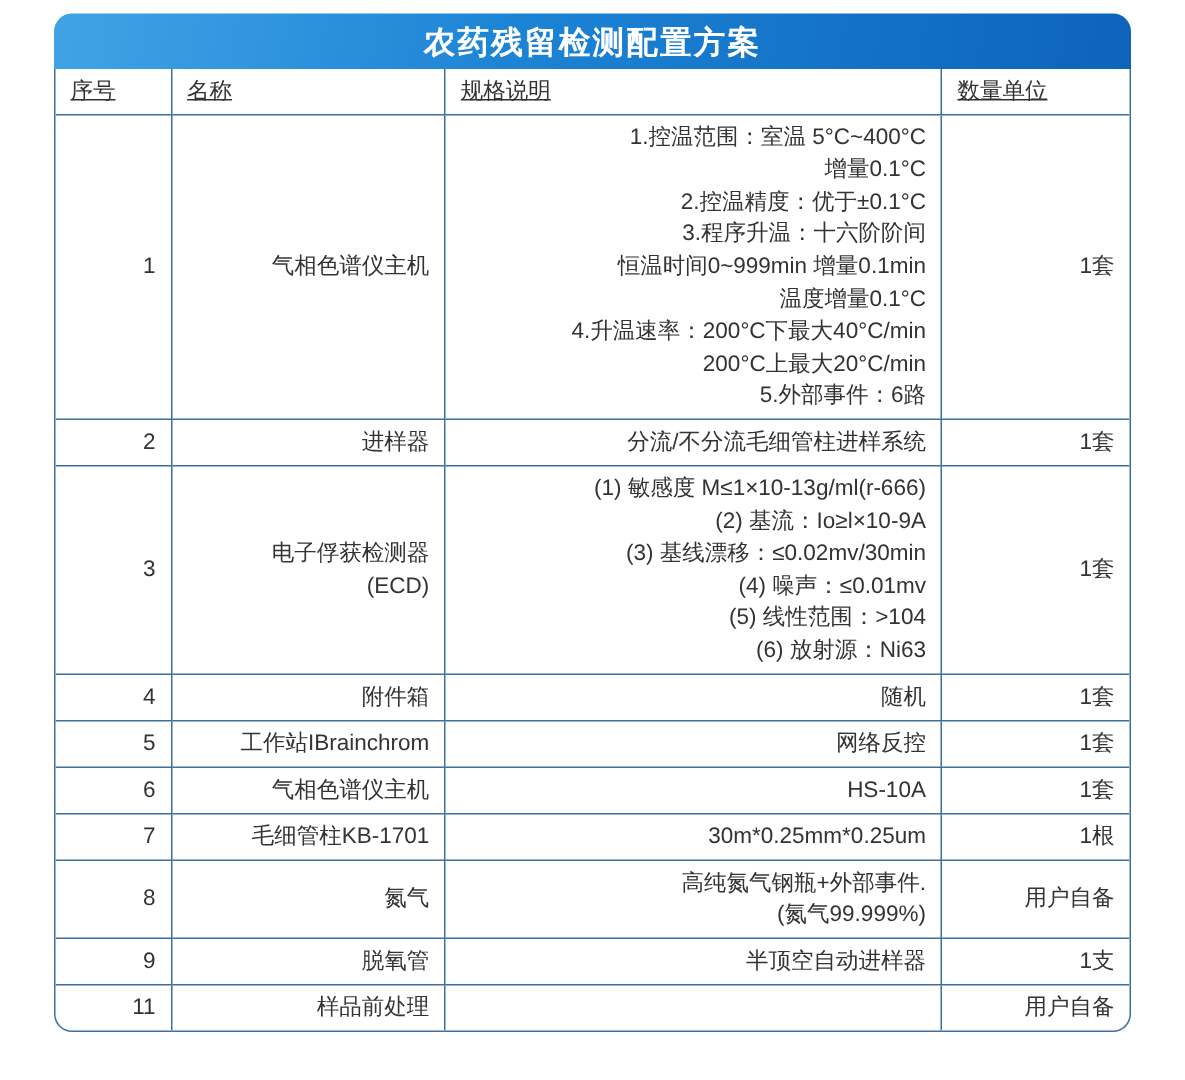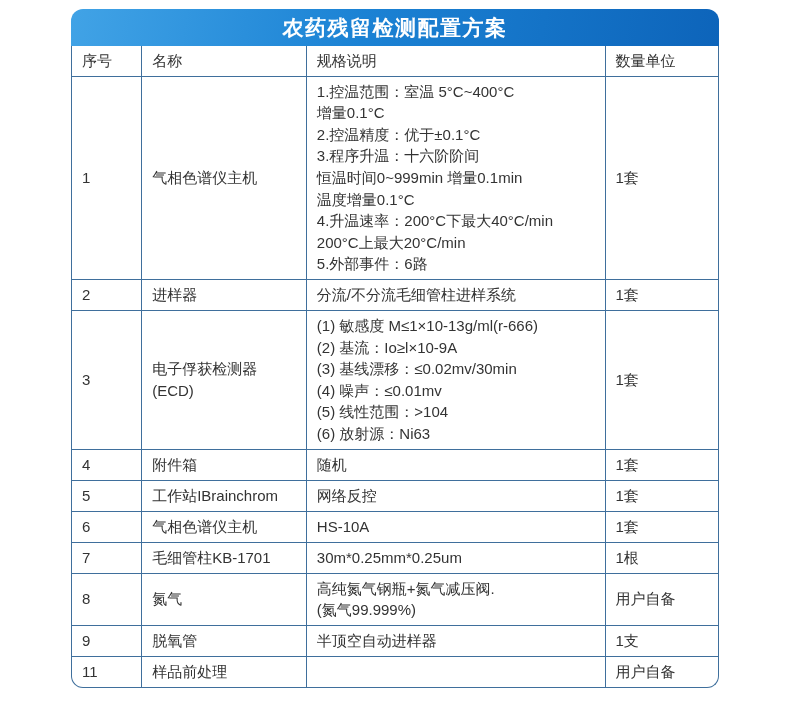--- a/index.html
+++ b/index.html
@@ -17,21 +17,21 @@
     font-family: "Liberation Sans", "DejaVu Sans", sans-serif;
     color: var(--text-color);
   }
   .page {
     width: 790px;
     height: 720px;
     overflow: hidden;
     background: #ffffff;
   }
   .card {
-    width: 648px;
+    width: 718px;
     margin: 9px auto 0 auto;
     border-radius: 8px;
   }
   .banner {
     height: 37px;
     background: linear-gradient(100deg, var(--banner-a) 0%, var(--banner-b) 45%, var(--banner-c) 100%);
     border-radius: 12px 12px 0 0;
     display: flex;
     align-items: center;
     justify-content: center;
@@ -60,29 +60,29 @@
     padding: 4px 10px;
     vertical-align: middle;
     line-height: 1.44;
     font-weight: normal;
     text-align: left;
     color: var(--text-color);
   }
   
   .config-table tr > *:first-child { border-left: none; }
   .config-table tr > *:last-child  { border-right: none; }
-  .config-table thead tr > *       { border-top: none; height: 30px; }
+  .config-table thead tr > *       { border-top: none; height: 30px; text-decoration: underline; }
   .config-table tbody tr:last-child > * { border-bottom: none; }
   .col-no  { width: 66px; }
   .col-name{ width: 156px; }
   .col-spec{ width: 283px; }
   .col-qty { width: 107px; }
   .cell-no { text-align: center; }
   .cell-name, .cell-spec { white-space: pre-line; }
-  .config-table td { height: 31px; }
+  .config-table td { height: 31px; text-align: right; }
 </style>
 </head>
 <body>
 
 <div class="page">
   <div class="card">
 
     <div class="banner">
       <span class="banner-title">农药残留检测配置方案</span>
     </div>
@@ -156,21 +156,21 @@
             </tr>
             <tr>
               <td class="cell-no">7</td>
               <td class="cell-name">毛细管柱KB-1701</td>
               <td class="cell-spec">30m*0.25mm*0.25um</td>
               <td class="cell-qty">1根</td>
             </tr>
             <tr>
               <td class="cell-no">8</td>
               <td class="cell-name">氮气</td>
-              <td class="cell-spec">高纯氮气钢瓶+氮气减压阀.
+              <td class="cell-spec">高纯氮气钢瓶+外部事件.
 (氮气99.999%)</td>
               <td class="cell-qty">用户自备</td>
             </tr>
             <tr>
               <td class="cell-no">9</td>
               <td class="cell-name">脱氧管</td>
               <td class="cell-spec">半顶空自动进样器</td>
               <td class="cell-qty">1支</td>
             </tr>
             <tr>

